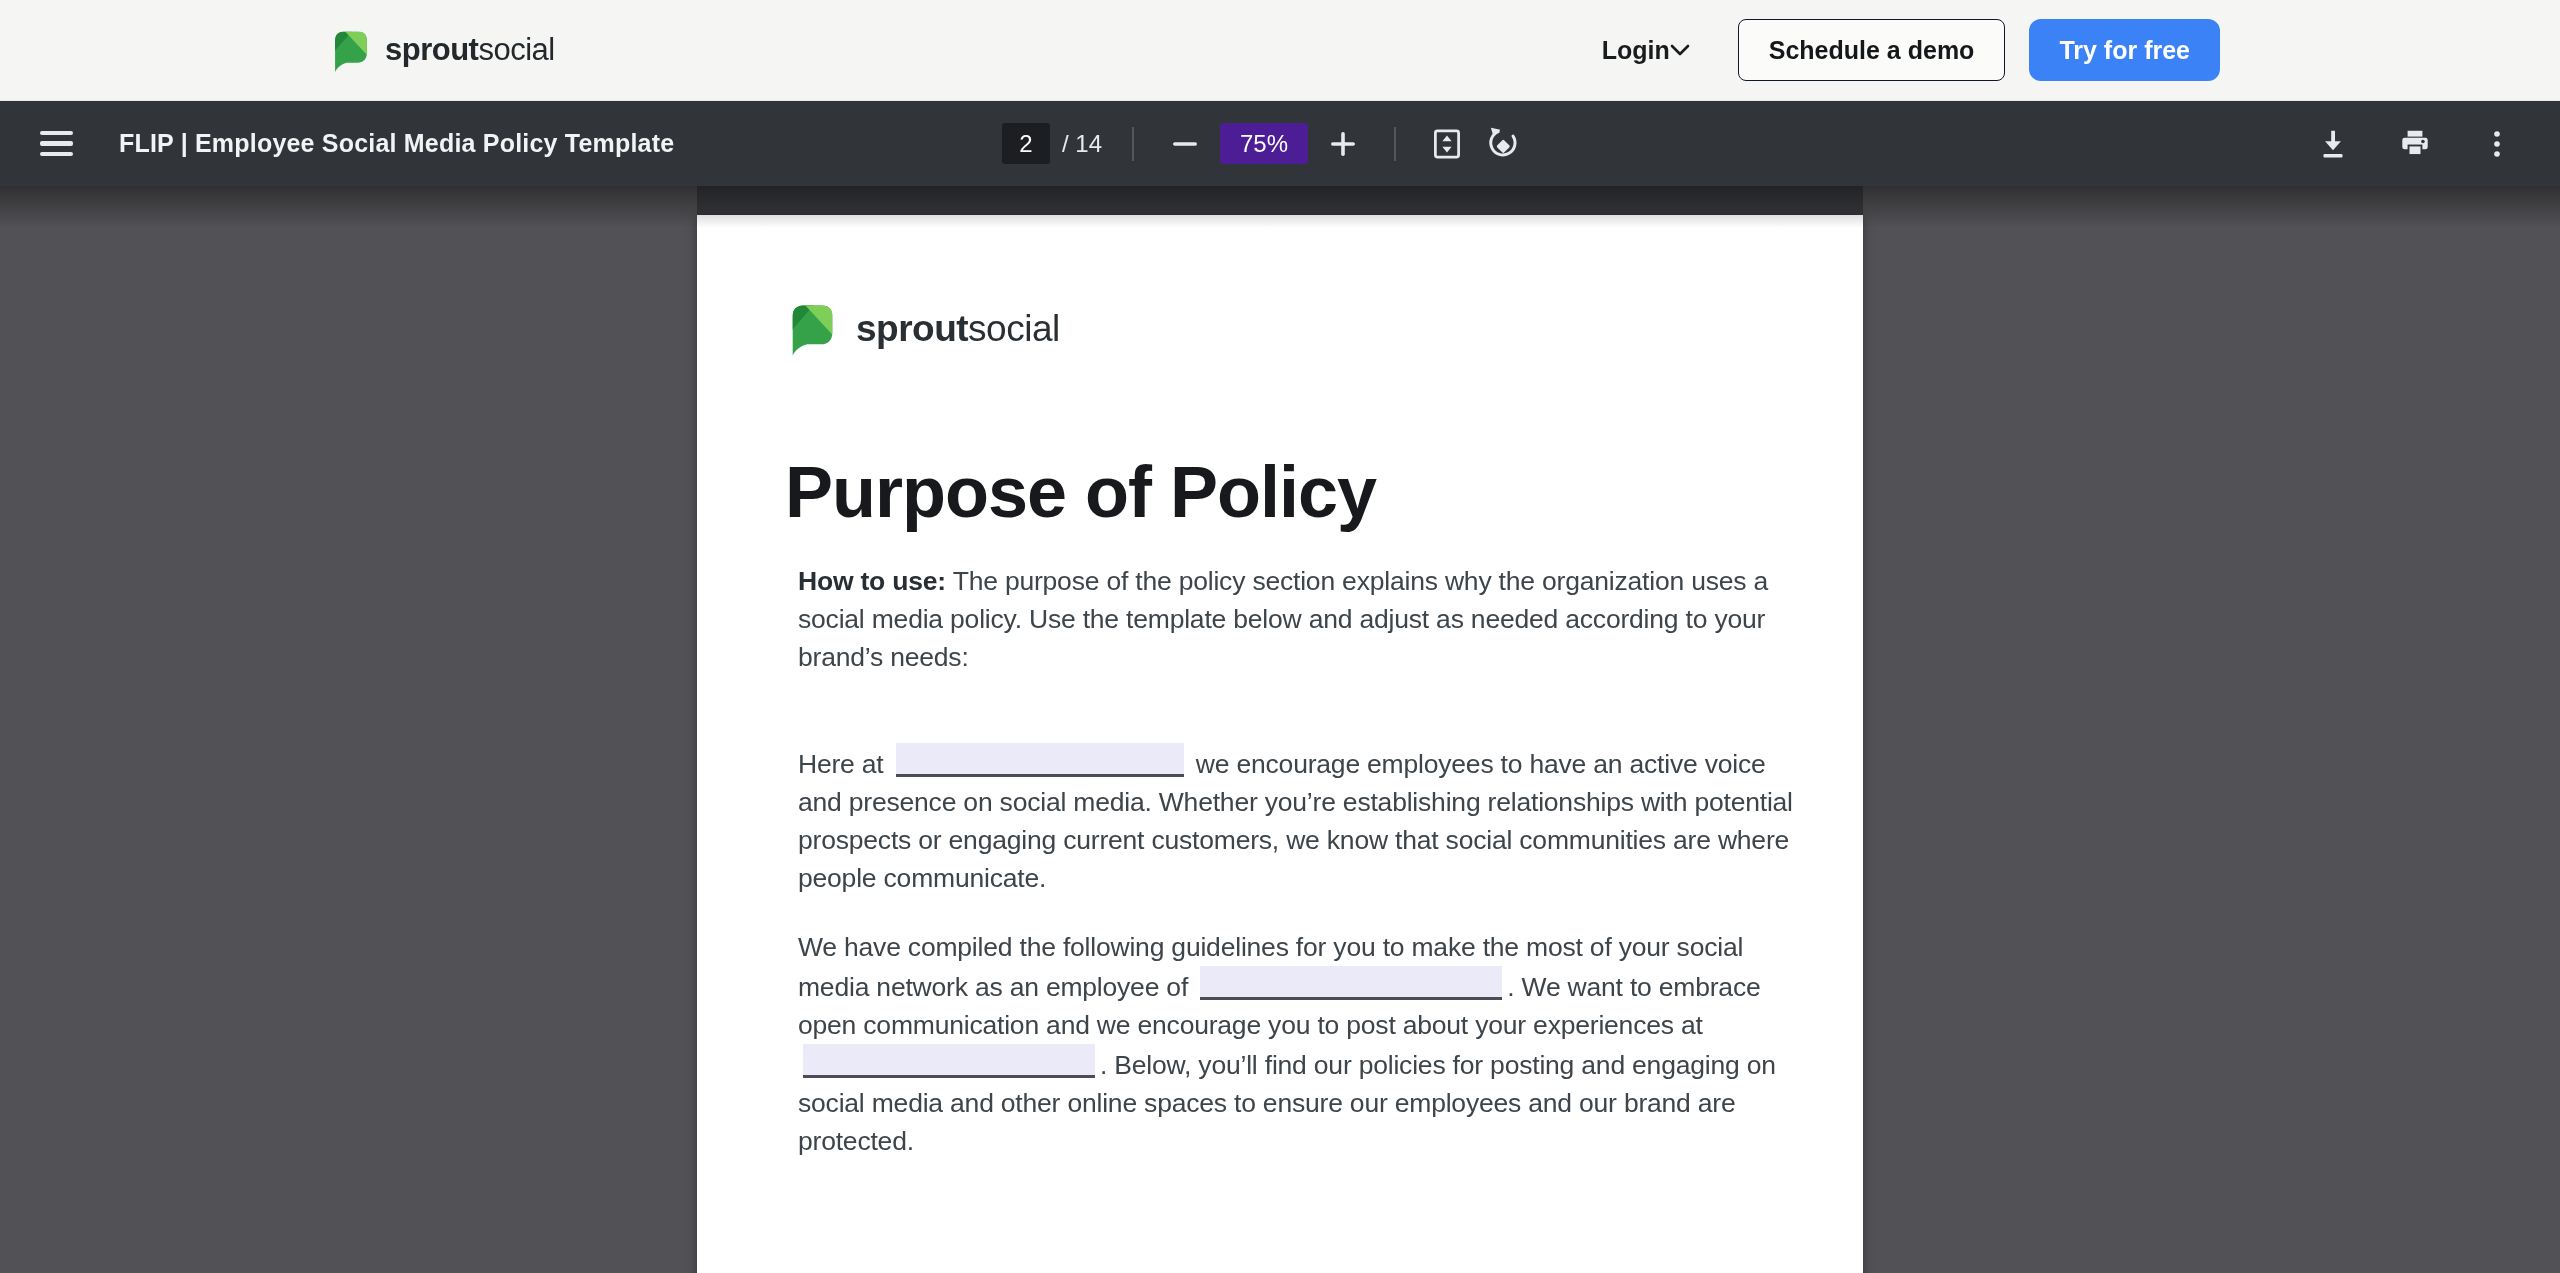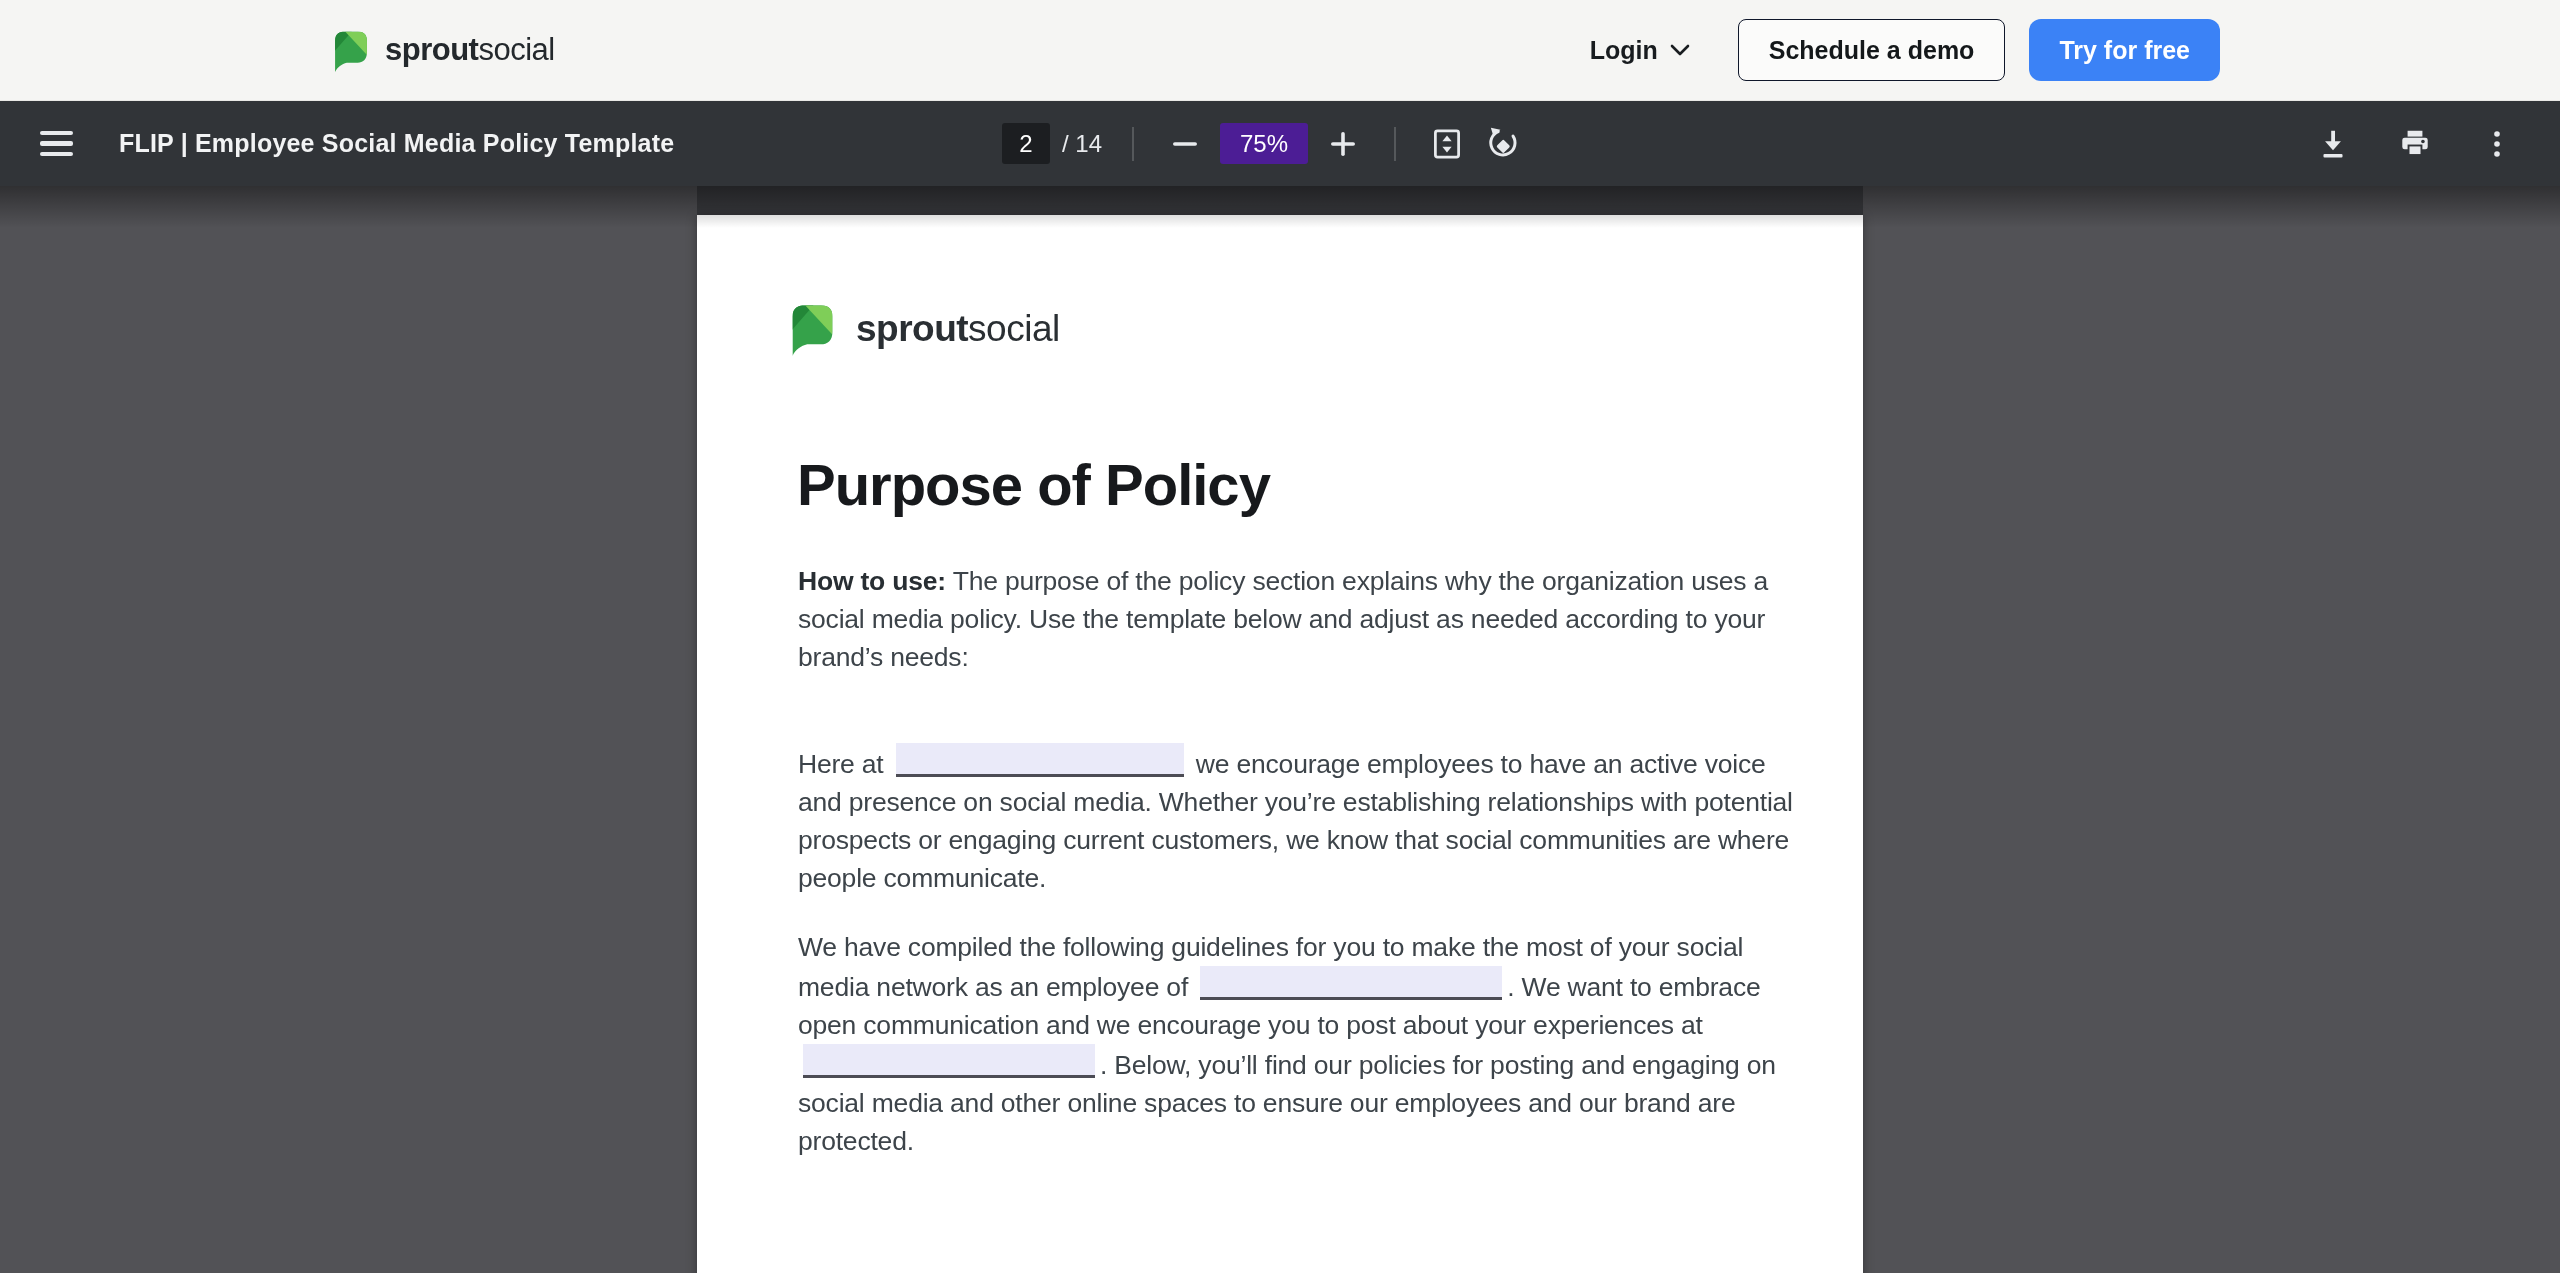--- a/index.html
+++ b/index.html
@@ -8,21 +8,21 @@
 
   
   .site-header { height:101px; background:#f5f5f3; display:flex; align-items:center;
     padding:0 340px 0 330px; border-bottom:1px solid #e9e9e6; }
   .brand { display:flex; align-items:center; gap:13px; cursor:pointer; }
   .brand svg { display:block; }
   .wordmark { font-size:31px; color:#23282c; letter-spacing:-0.5px; white-space:nowrap; }
   .wordmark .wm-bold { font-weight:700; }
   .wordmark .wm-light { font-weight:400; }
   .header-spacer { flex:1; }
-  .login-group { display:flex; align-items:center; gap:12px; margin-right:48px; cursor:pointer; }
+  .login-group { display:flex; align-items:center; gap:0; margin-right:48px; cursor:pointer; }
   .login-label { font-size:25px; font-weight:600; color:#181c1f; }
   .btn-outline { display:flex; align-items:center; justify-content:center; height:62px;
     padding:0 30px; border:1px solid #0f172a; border-radius:8px; background:#fbfbfa;
     color:#14181a; font-size:25px; font-weight:700; margin-right:24px; cursor:pointer;
     font-family:inherit; white-space:nowrap; }
   .btn-solid { display:flex; align-items:center; justify-content:center; height:62px;
     padding:0 30px; border:none; border-radius:12px; background:#3b82f6; color:#ffffff;
     font-size:25px; font-weight:700; cursor:pointer; font-family:inherit; white-space:nowrap; }
 
   
@@ -54,21 +54,21 @@
   .page-col { width:1166px; margin:0 auto; position:relative; }
   .page-gap { height:29px; background:#3a3b3f; }
   .page { background:#ffffff; height:1100px; position:relative;
     box-shadow:0 2px 10px rgba(0,0,0,0.35); }
 
   
   .doc-brand { position:absolute; top:85px; left:89px; display:flex; align-items:center; gap:17px; }
   .doc-wordmark { font-size:37px; color:#2a2f33; letter-spacing:-0.5px; }
   .doc-wordmark .wm-bold { font-weight:700; }
   .doc-wordmark .wm-light { font-weight:400; }
-  .doc-title { position:absolute; left:100px; top:236px; font-size:58px; font-weight:800;
+  .doc-title { position:absolute; left:88px; top:236px; font-size:72px; font-weight:800;
     letter-spacing:-1px; color:#17191c; }
   .doc-para { position:absolute; left:101px; width:995px; font-size:26.5px; line-height:38px;
     color:#3d444a; letter-spacing:-0.2px; }
   .p1 { top:347px; } .p2 { top:528px; } .p3 { top:713px; }
   .seg-bold { font-weight:700; color:#282e33; }
   .blank-field { display:inline-block; height:34px; background:#eaeaf9;
     border-bottom:3px solid #4c4c55; vertical-align:-4px; margin:0 5px; }
 </style>
 </head>
 <body>

